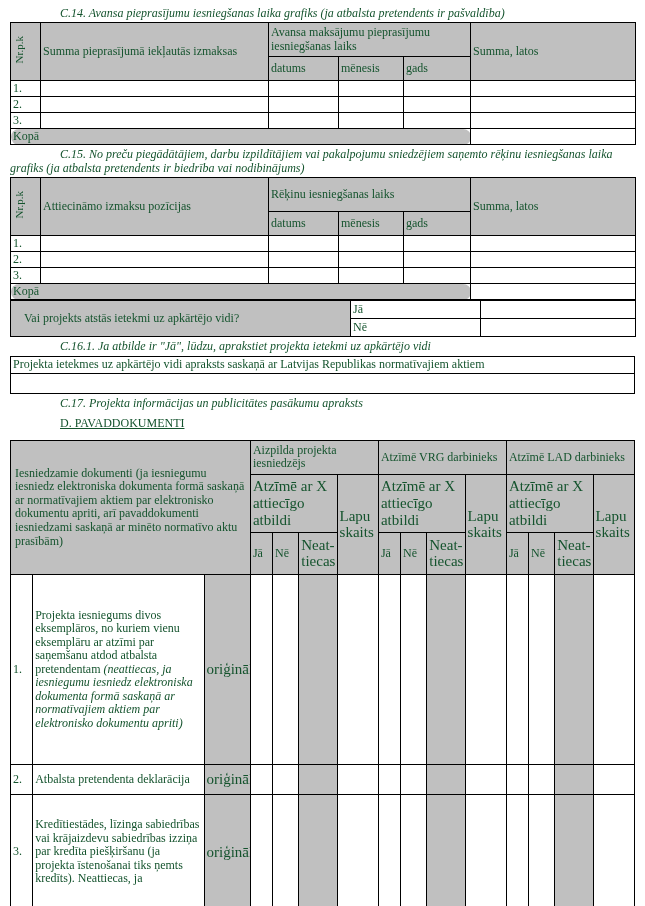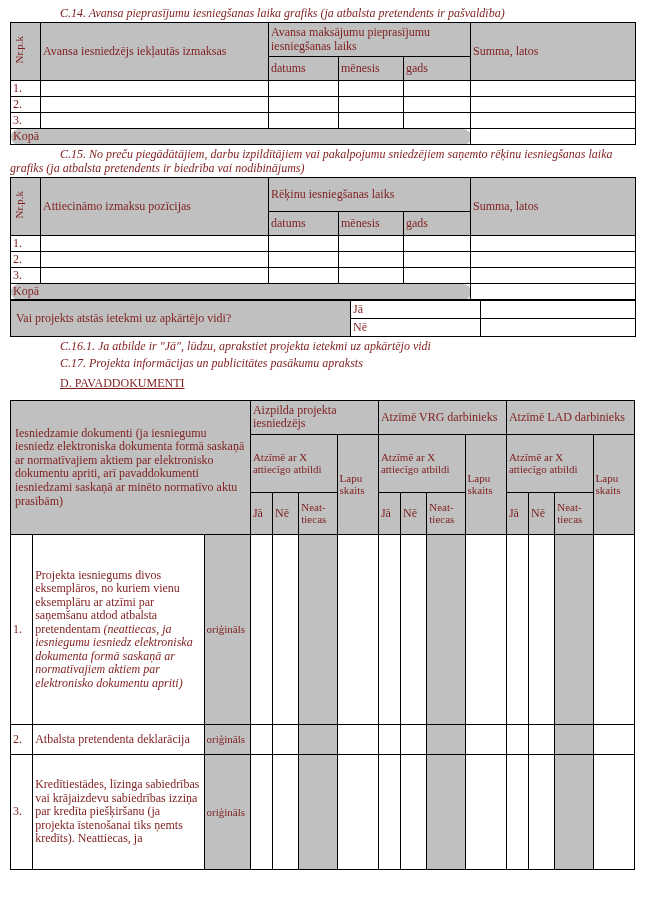--- a/index.html
+++ b/index.html
@@ -1,34 +1,34 @@
 <!DOCTYPE html>
 <html><head>
 <meta charset="utf-8">
 <style>
   * { margin:0; padding:0; box-sizing:border-box; }
   html, body { background:#ffffff; }
   .page {
     width:645px; height:906px; overflow:hidden; position:relative;
-    background:#fff; color:#7f1d1d;
+    background:#fff; color:#14532d;
     font-family:"Liberation Serif","DejaVu Serif",serif;
     font-size:12px; padding:4px 10px 0 10px;
   }
   .heading { font-style:italic; text-indent:50px; line-height:1.12; margin:3px 0 2px 0; }
   .d-heading { font-weight:normal; text-decoration:underline; text-indent:50px; line-height:1.15; margin:7px 0 9px 0; }
   .tbl { border-collapse:collapse; table-layout:fixed; width:625px; font-size:12px; }
   .tbl th, .tbl td {
     border:1px solid #000; padding:0 2px; vertical-align:middle;
     font-weight:normal; overflow:hidden; line-height:1.13; text-align:left;
   }
   .g { background:#c0c0c0; }
   .c { text-align:center; }
   .b { font-weight:bold; }
   .i { font-style:italic; }
-  .small { font-size:11px; }
+  .small { font-size:15px; }
   .vtop { vertical-align:top; }
   .desc { padding:1px 3px; }
   .total { text-align:right; padding-right:6px; font-weight:bold;border-radius:8px; }
   .vert { display:inline-block; writing-mode:vertical-rl; transform:rotate(180deg); white-space:nowrap; font-size:11px; }
 </style>
 </head>
 <body>
 
 <div class="page">
 
@@ -38,21 +38,21 @@
       <col style="width:30px">
         <col style="width:228px">
         <col style="width:70px">
         <col style="width:65px">
         <col style="width:67px">
         <col style="width:165px">
     </colgroup>
     <tbody>
       <tr style="height:34px">
         <th class="g c" rowspan="2"><span class="vert">Nr.p.k</span></th>
-        <th class="g c" rowspan="2">Avansa iesniedzējs iekļautās izmaksas</th>
+        <th class="g c" rowspan="2">Summa pieprasījumā iekļautās izmaksas</th>
         <th class="g c" colspan="3">Avansa maksājumu pieprasījumu iesniegšanas laiks</th>
         <th class="g c" rowspan="2">Summa, latos</th>
       </tr>
       <tr style="height:24px">
         <th class="g c">datums</th>
         <th class="g c">mēnesis</th>
         <th class="g c">gads</th>
       </tr>
       <tr style="height:16px">
         <td>1.</td>
@@ -139,32 +139,42 @@
   </table>
 
   <table class="tbl">
     <colgroup>
       <col style="width:340px">
         <col style="width:130px">
         <col style="width:155px">
     </colgroup>
     <tbody>
       <tr style="height:18px">
-        <td class="g" rowspan="2" style="padding-left:5px">Vai projekts atstās ietekmi uz apkārtējo vidi?</td>
+        <td class="g" rowspan="2" style="padding-left:13px">Vai projekts atstās ietekmi uz apkārtējo vidi?</td>
         <td class="c">Jā</td>
         <td></td>
       </tr>
       <tr style="height:18px">
         <td class="c">Nē</td>
         <td></td>
       </tr>
     </tbody>
   </table>
 
   <p class="heading">C.16.1. Ja atbilde ir "Jā", lūdzu, aprakstiet projekta ietekmi uz apkārtējo vidi</p>
+  <table class="tbl">
+    <tbody>
+      <tr style="height:17px">
+        <td class="c b">Projekta ietekmes uz apkārtējo vidi apraksts saskaņā ar Latvijas Republikas normatīvajiem aktiem</td>
+      </tr>
+      <tr style="height:20px">
+        <td></td>
+      </tr>
+    </tbody>
+  </table>
 
   <p class="heading">C.17. Projekta informācijas un publicitātes pasākumu apraksts</p>
 
   <p class="d-heading">D. PAVADDOKUMENTI</p>
 
   <table class="tbl">
     <colgroup>
       <col style="width:22px">
         <col style="width:170px">
         <col style="width:46px">

